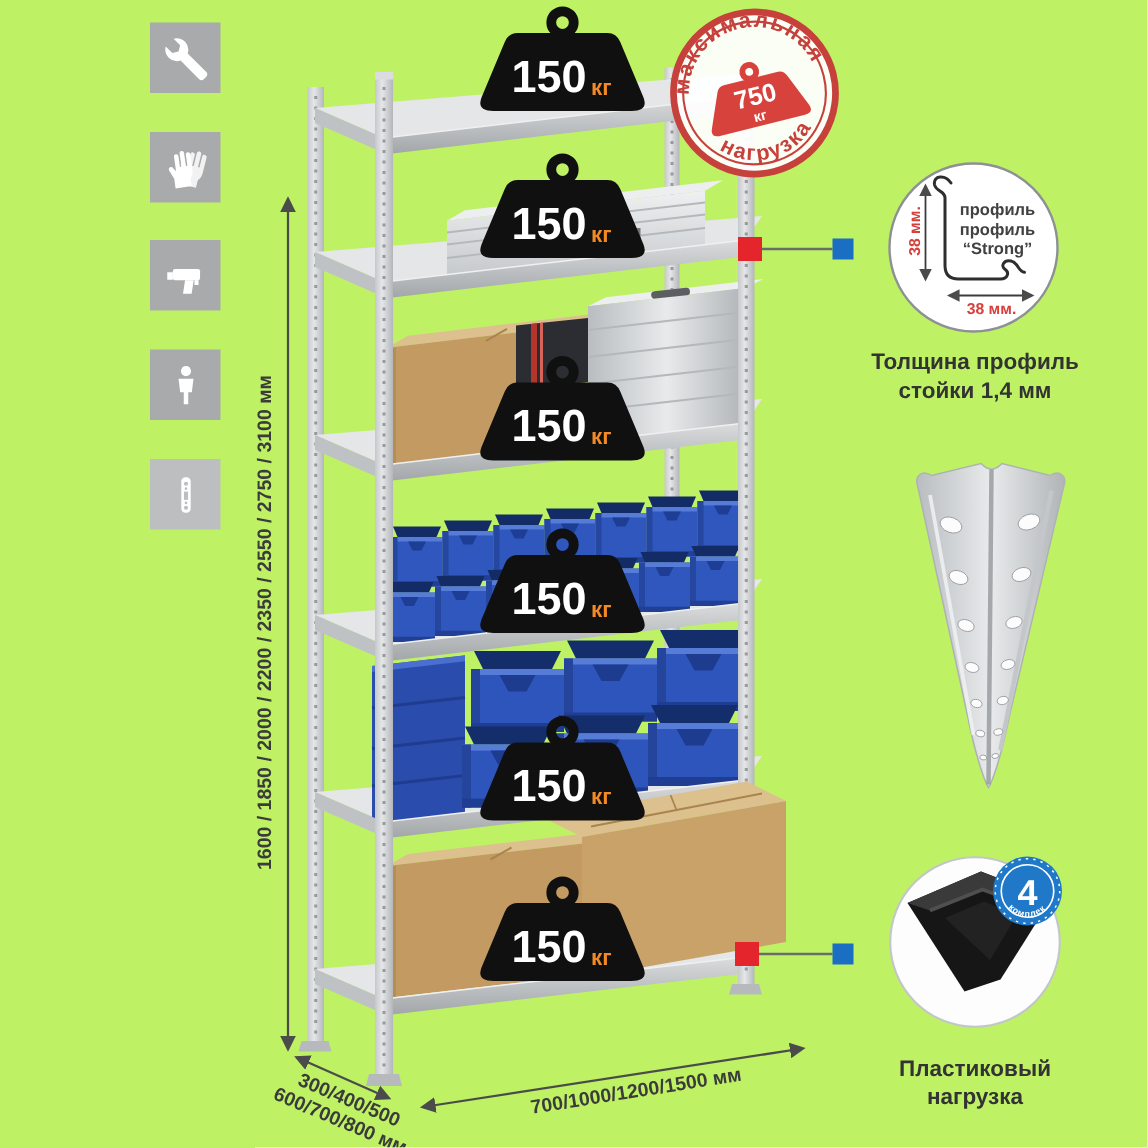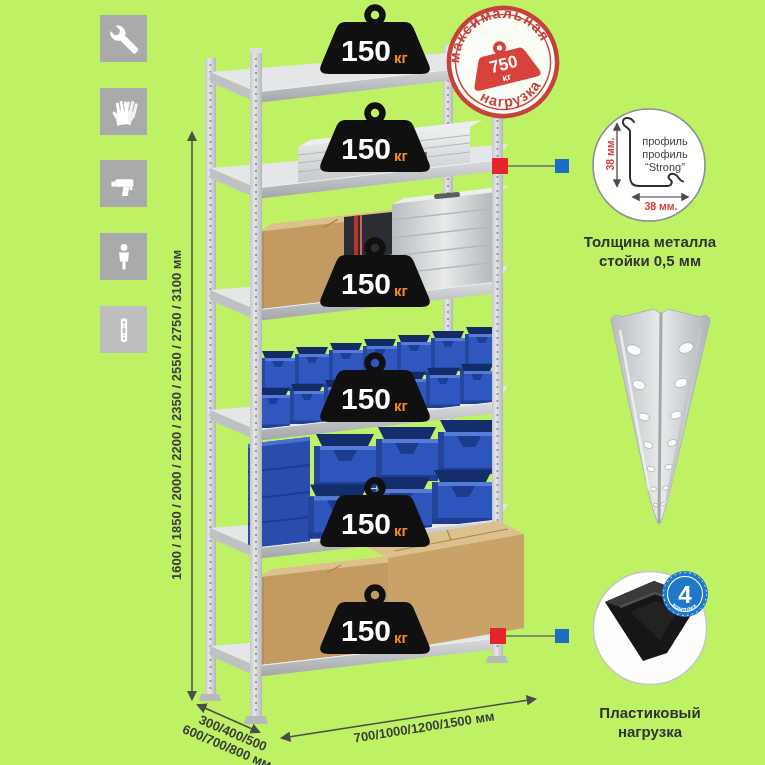--- a/index.html
+++ b/index.html
@@ -12,21 +12,21 @@
   .stampnum{font-weight:800;font-size:17px;fill:#ffffff;}
   .stampkg{font-weight:700;font-size:9.5px;fill:#ffffff;}
   .stamparc{font-weight:800;font-size:14.5px;fill:#c6413c;letter-spacing:1.2px;}
   .badge4{font-weight:800;font-size:24px;fill:#ffffff;}
   .badgearc{font-weight:700;font-size:6px;fill:#ffffff;letter-spacing:.5px;}
   
   .txt{position:absolute;white-space:nowrap;color:#3b3b3b;}
   .dim{font-size:13px;font-weight:700;}
   .center{transform:translate(-50%,-50%);}
   .caption{font-size:15px;font-weight:700;color:#333;text-align:center;line-height:19px;}
-  .profile-label{font-size:11px;font-weight:400;color:#414141;text-align:center;line-height:13px;}
+  .profile-label{font-size:11px;font-weight:700;color:#414141;text-align:center;line-height:13px;}
   .red38{font-size:10.5px;font-weight:700;color:#d6403c;}
   .sidebar-icon{position:absolute;left:100px;width:47px;height:47px;background:#a8aaac;
                 display:flex;align-items:center;justify-content:center;}
   .sidebar-icon.light{background:#bcbec0;}
   .sidebar-icon svg{width:30px;height:30px;}
 </style>
 </head>
 <body>
 
 <div class="stage">
@@ -389,22 +389,22 @@
 
 <div class="txt profile-label center" style="left:665px;top:154px">
   <div>профиль</div>
   <div>профиль</div>
   <div>“Strong”</div>
 </div>
 <div class="txt red38" style="left:610px;top:154px;transform:translate(-50%,-50%) rotate(-90deg)">38 мм.</div>
 <div class="txt red38 center" style="left:661px;top:206px">38 мм.</div>
 
 <div class="txt caption center" style="left:650px;top:251px">
-  <div>Толщина металла</div>
-  <div>стойки 0,5 мм</div>
+  <div>Толщина профиль</div>
+  <div>стойки 1,4 мм</div>
 </div>
 
 <div class="txt caption center" style="left:650px;top:722px">
   <div>Пластиковый</div>
   <div>нагрузка</div>
 </div>
 
 </div>
 
 </body></html>

